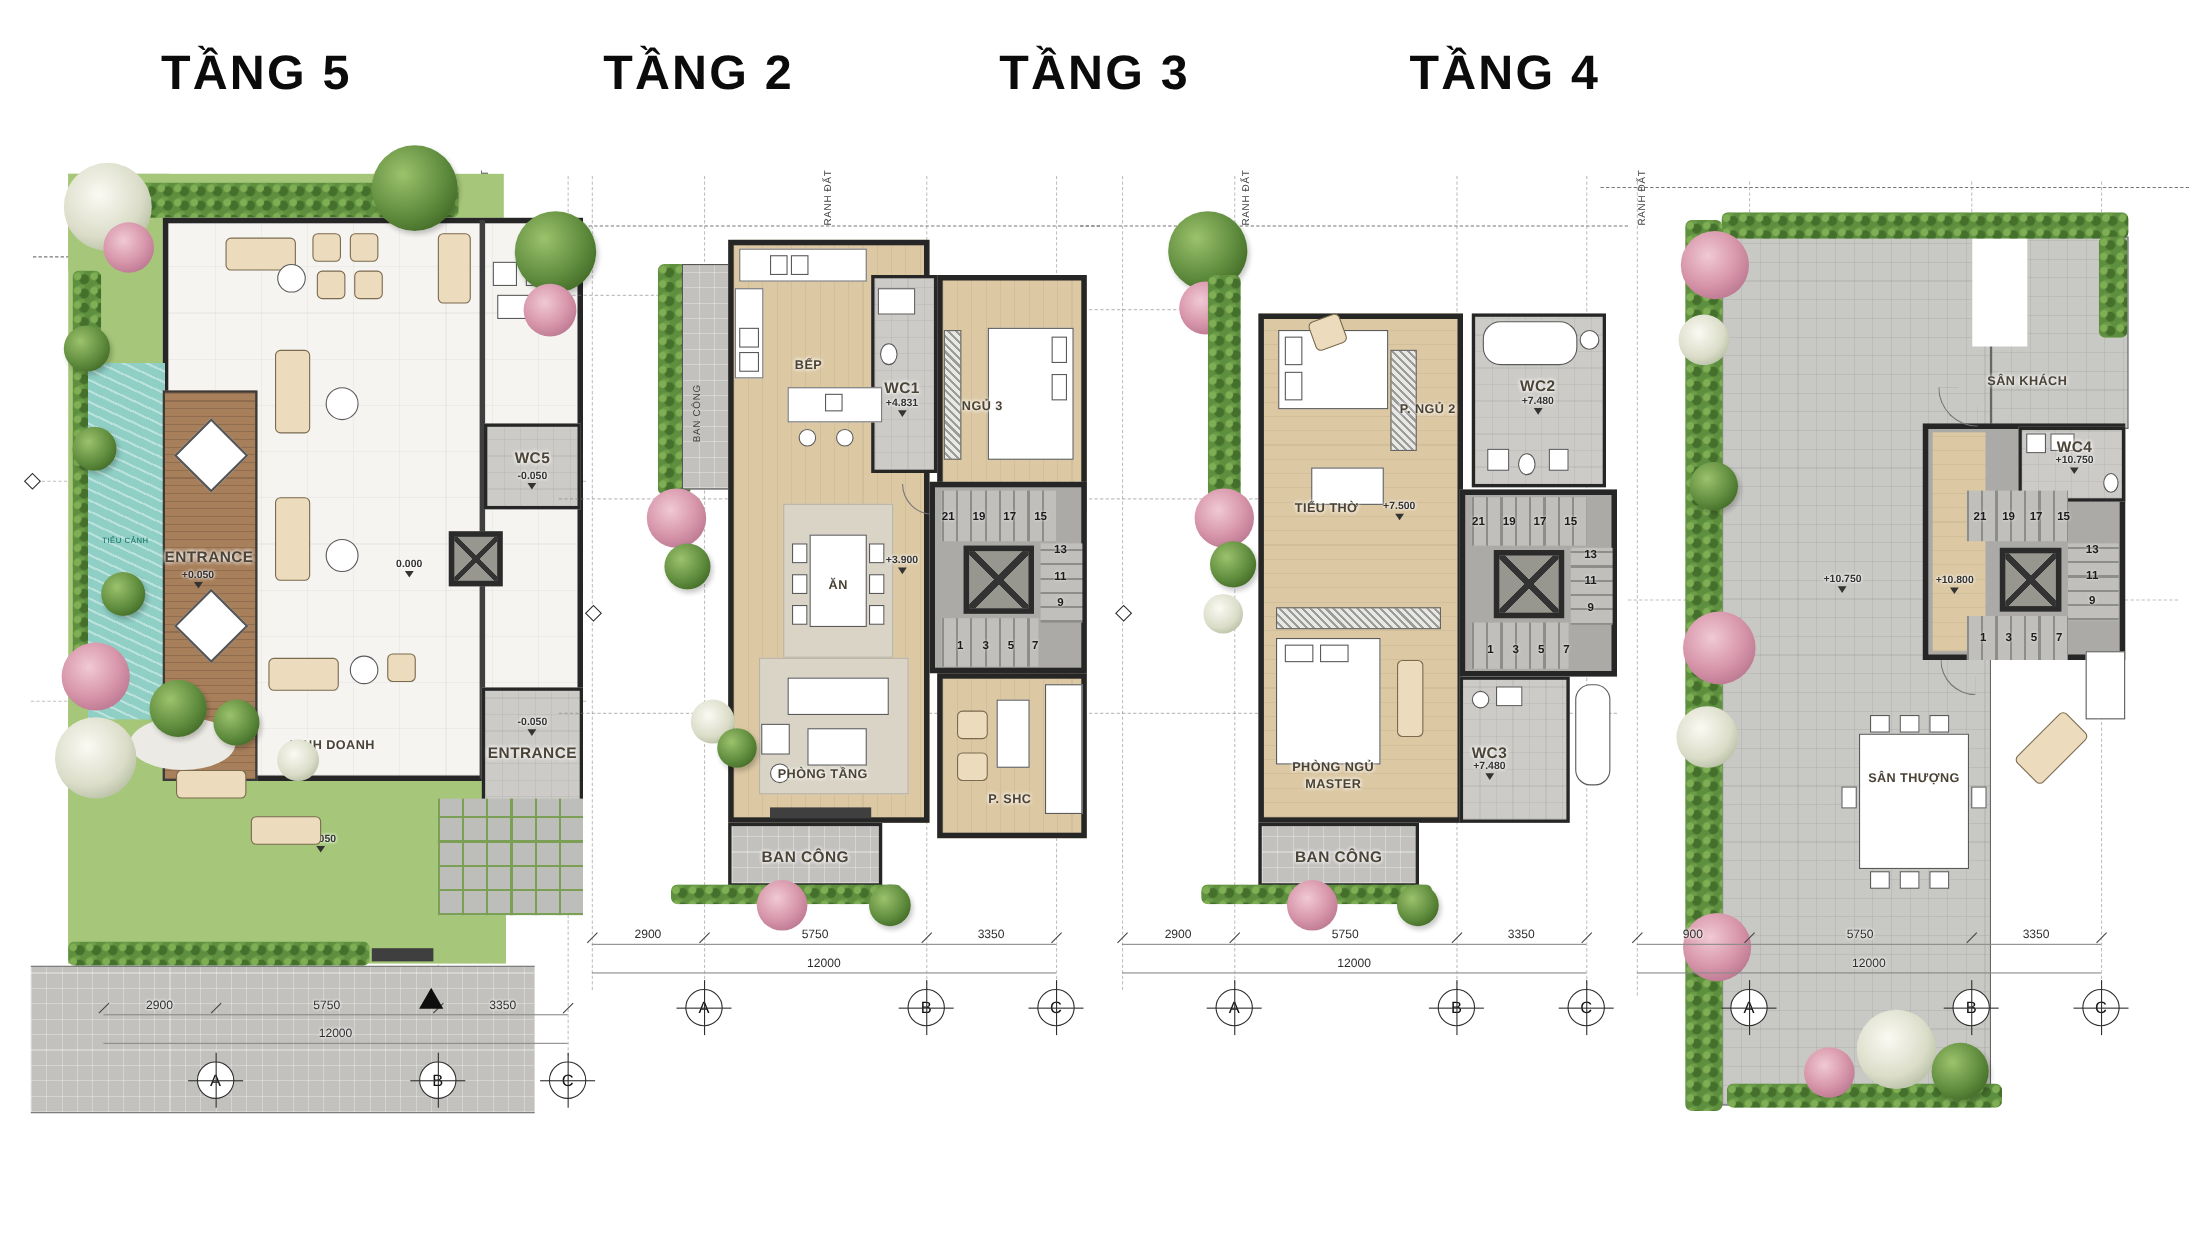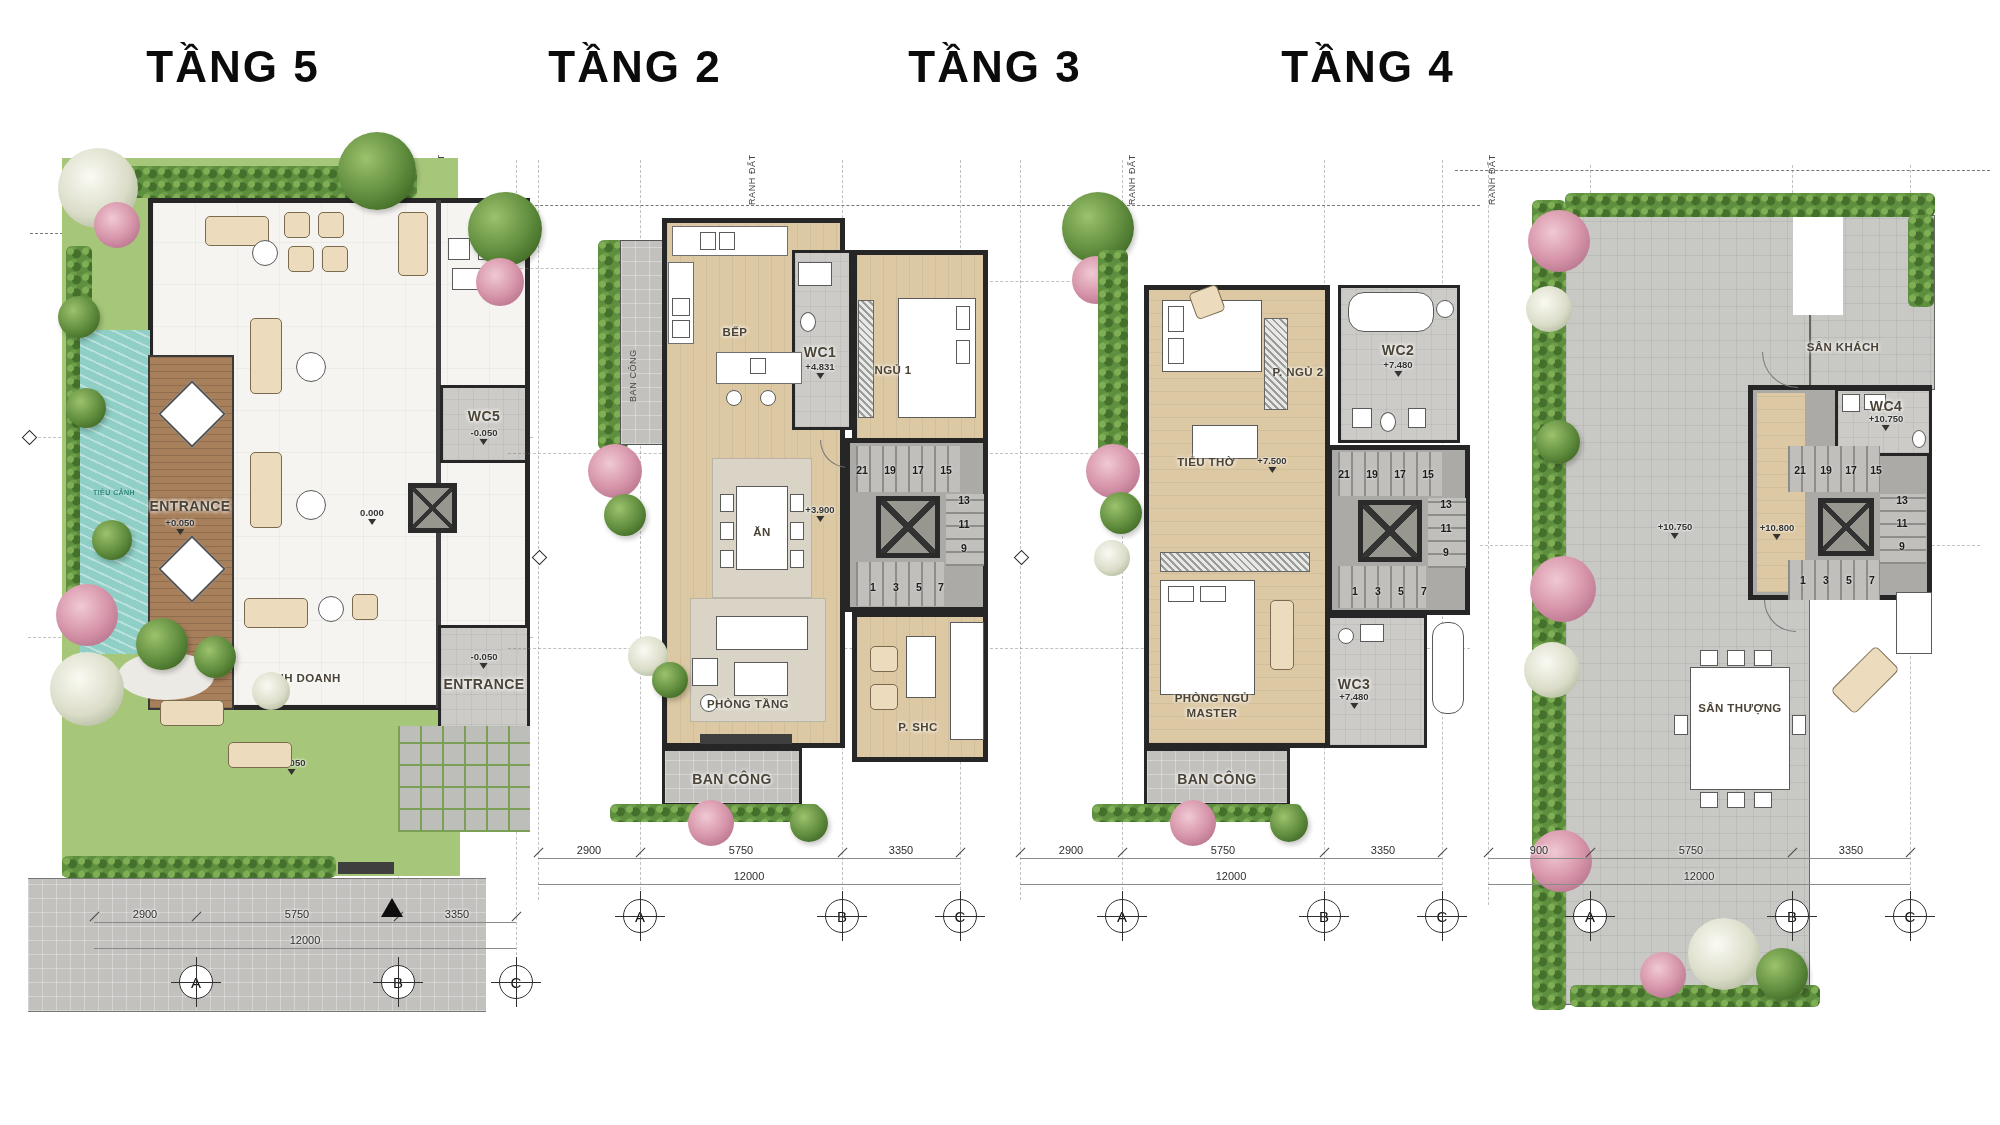--- a/index.html
+++ b/index.html
@@ -264,21 +264,21 @@
   <div class="a plant" style="left:652px;top:662px;width:36px;height:36px"></div>
   <div class="a pink crc" style="left:688px;top:800px;width:46px;height:46px"></div>
   <div class="a plant" style="left:790px;top:804px;width:38px;height:38px"></div>
 
   <div class="a rlab" style="left:735px;top:332px">BẾP</div>
   <div class="a rlab sm" style="left:820px;top:352px">WC1</div>
   <div class="a elev" style="left:820px;top:372px">
       <span class="t">+4.831</span>
       <span class="m"></span>
     </div>
-  <div class="a rlab" style="left:893px;top:370px">NGỦ 1</div>
+  <div class="a rlab" style="left:893px;top:370px">NGỦ 3</div>
   <div class="a rlab" style="left:762px;top:532px">ĂN</div>
   <div class="a elev" style="left:820px;top:515px">
       <span class="t">+3.900</span>
       <span class="m"></span>
     </div>
   <div class="a rlab" style="left:748px;top:704px">PHÒNG TẦNG</div>
   <div class="a rlab" style="left:918px;top:727px">P. SHC</div>
   <div class="a rlab sm" style="left:732px;top:779px">BAN CÔNG</div>
 
   <div class="a tick" style="left:532px;top:852px"></div>

